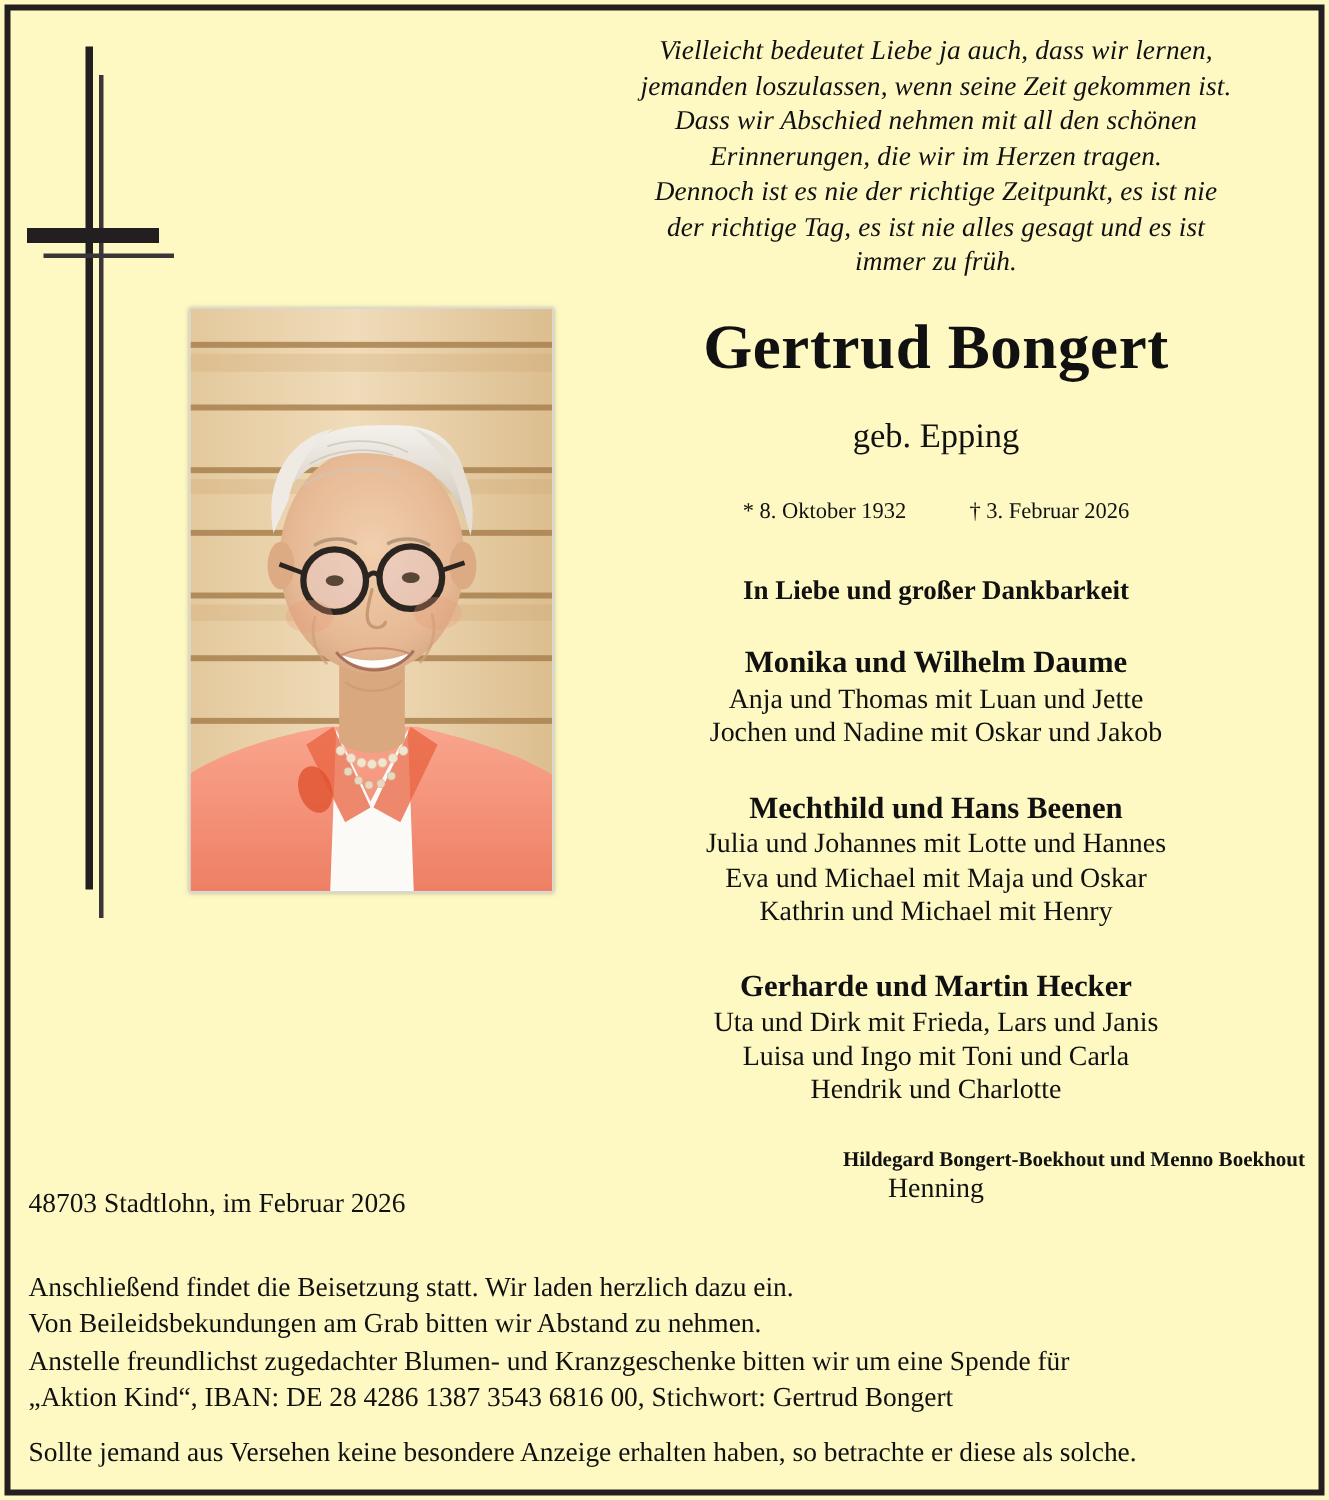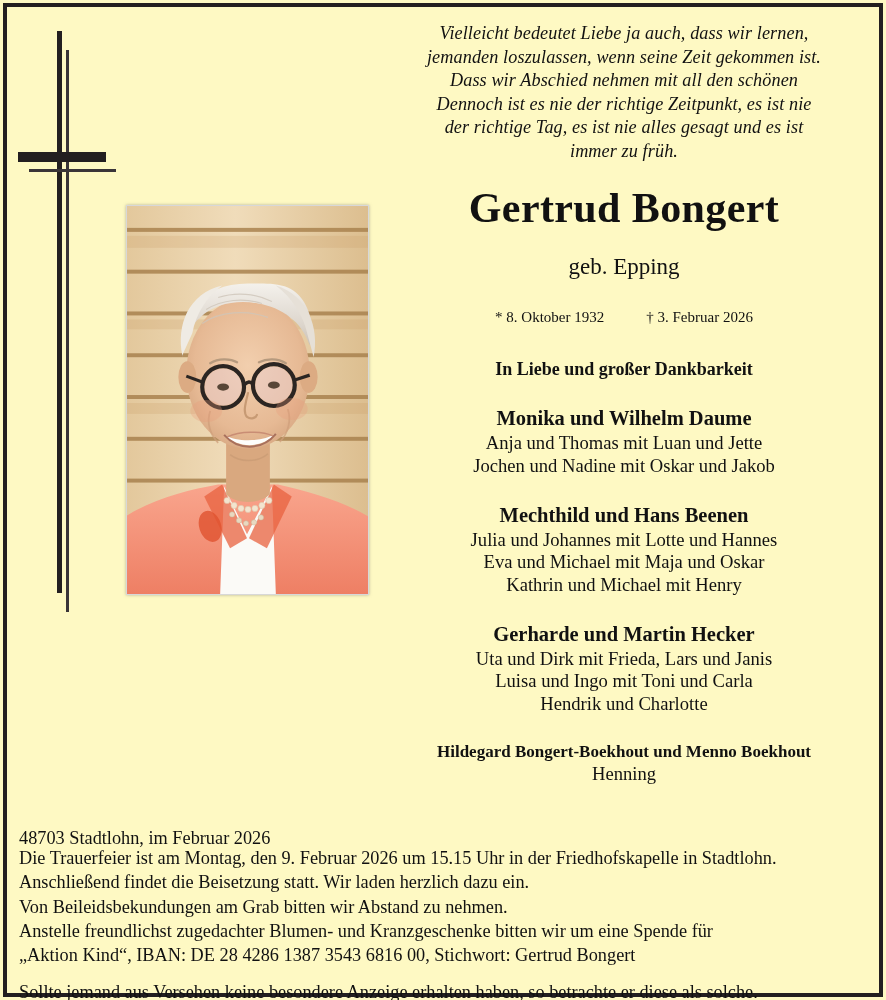--- a/index.html
+++ b/index.html
@@ -121,29 +121,28 @@
   .family-group .head {
     font-size: 20.5px;
     font-weight: bold;
     line-height: 1.25;
   }
   .family-group .member {
     font-size: 18.6px;
     line-height: 22.5px;
   }
 
-  .family-group.wide .head { font-size: 17px; white-space: nowrap; }
+  .family-group.wide .head { font-size: 14px; white-space: nowrap; text-align: right; }
 
   
   .place-date {
     position: absolute;
     left: 19px;
     top: 792px;
     font-size: 18.3px;
-    margin-top: 36px;
   }
 
   
   .footer {
     position: absolute;
     left: 19px;
     top: 846px;
     width: 850px;
     font-size: 18.3px;
     line-height: 24.3px;
@@ -280,20 +279,21 @@
       <path d="M104 250 C114 258 132 258 142 249" stroke="#c79a74" stroke-width="1.6" fill="none" opacity="0.7"></path>
     </svg>
   </div>
 
   <div class="right-col">
 
     <div class="poem">
       <div>Vielleicht bedeutet Liebe ja auch, dass wir lernen,</div>
       <div>jemanden loszulassen, wenn seine Zeit gekommen ist.</div>
       <div>Dass wir Abschied nehmen mit all den schönen</div>
+      <div>Erinnerungen, die wir im Herzen tragen.</div>
       <div>Dennoch ist es nie der richtige Zeitpunkt, es ist nie</div>
       <div>der richtige Tag, es ist nie alles gesagt und es ist</div>
       <div>immer zu früh.</div>
     </div>
 
     <div class="deceased-name">Gertrud Bongert</div>
     <div class="maiden-name">geb. Epping</div>
 
     <div class="dates">
       <span class="born">* 8. Oktober 1932</span><span class="died">† 3. Februar 2026</span>
@@ -324,21 +324,20 @@
     <div class="family-group wide">
       <div class="head">Hildegard Bongert-Boekhout und Menno Boekhout</div>
       <div class="member">Henning</div>
     </div>
 
   </div>
 
   <div class="place-date">48703 Stadtlohn, im Februar 2026</div>
 
   <div class="footer">
-    <div>Die Trauerfeier ist am Montag, den 9. Februar 2026 um 15.15 Uhr in der Friedhofskapelle in Stadtlohn.</div>
     <div>Anschließend findet die Beisetzung statt.  Wir laden herzlich dazu ein.</div>
     <div>Von Beileidsbekundungen am Grab bitten wir Abstand zu nehmen.</div>
     <div>Anstelle freundlichst zugedachter Blumen- und Kranzgeschenke bitten wir um eine Spende für</div>
     <div>„Aktion Kind“, IBAN: DE 28 4286 1387 3543 6816 00, Stichwort: Gertrud Bongert</div>
     <div class="gap"></div>
     <div>Sollte jemand aus Versehen keine besondere Anzeige erhalten haben, so betrachte er diese als solche.</div>
   </div>
 
 </div>
 

